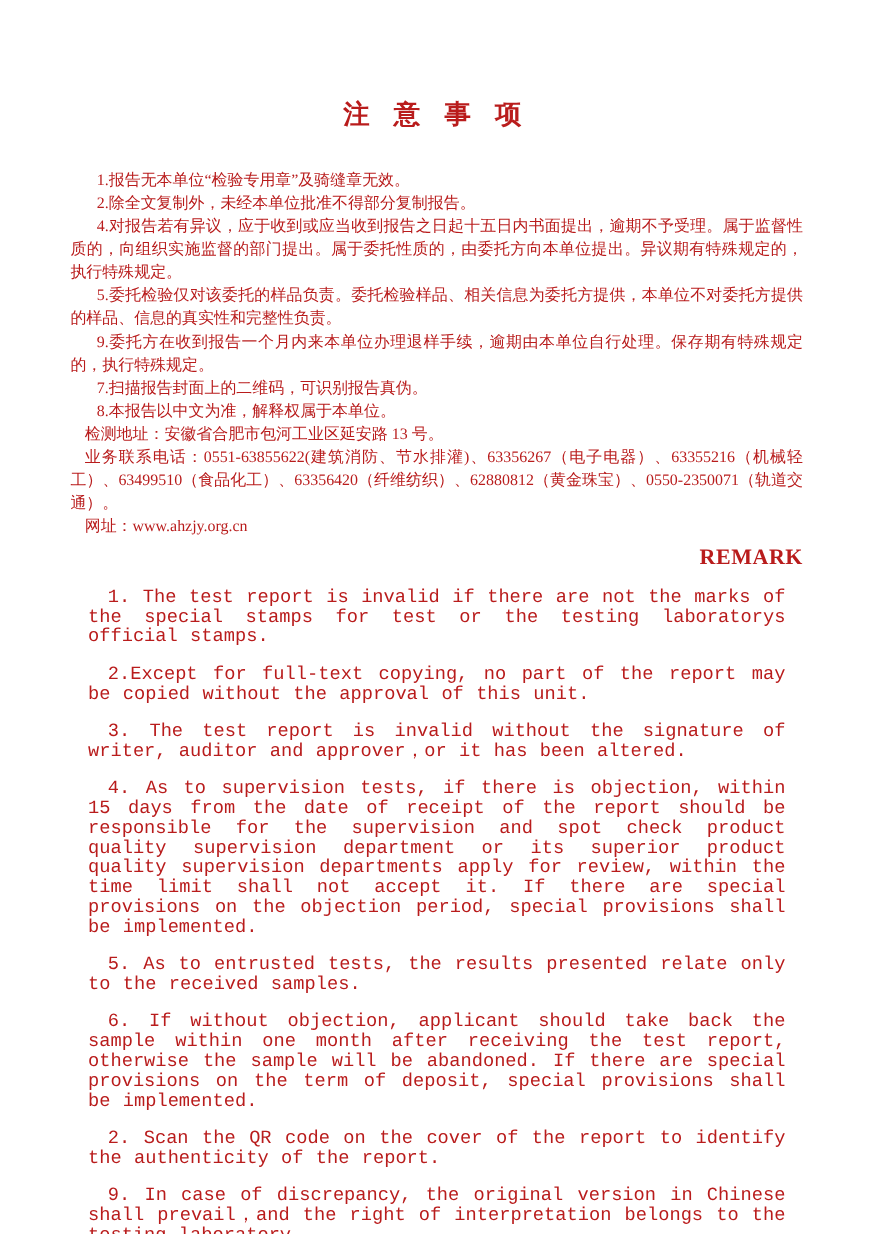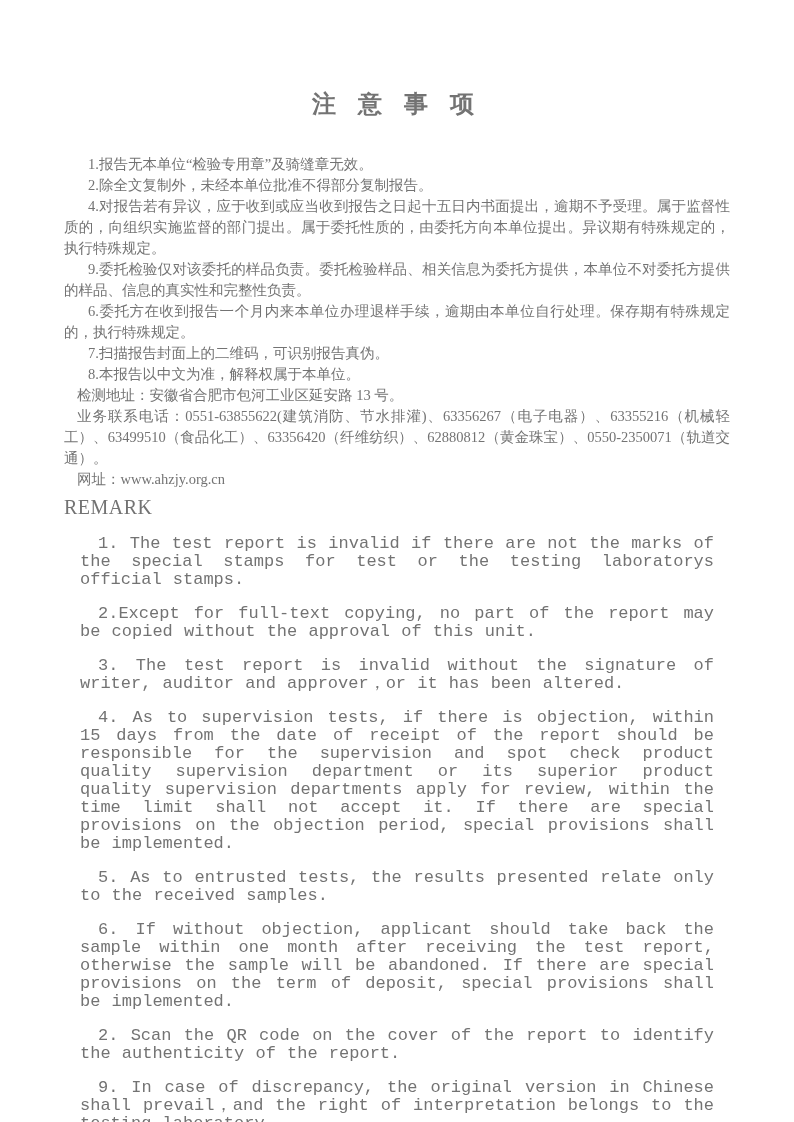--- a/index.html
+++ b/index.html
@@ -8,21 +8,21 @@
     background: #ffffff;
   }
   .page {
     position: relative;
     width: 794px;
     height: 1122px;
     margin: 0 auto;
     background: #ffffff;
     box-sizing: border-box;
     padding: 88px 64px 0 64px;
-    color: #737373;
+    color: #b91c1c;
     overflow: hidden;
   }
   .doc-title {
     font-family: "Liberation Serif", "DejaVu Serif", serif;
     font-size: 24px;
     font-weight: bold;
     text-align: center;
     letter-spacing: 8px;
     margin: 0 0 34px 0;
     white-space: nowrap;
@@ -34,22 +34,22 @@
     text-align: justify;
     margin: 0;
     text-indent: 24px;
   }
   .cn-section p.contact-line {
     text-indent: 13px;
   }
   .remark-title {
     font-family: "Liberation Serif", "DejaVu Serif", serif;
     font-size: 20px;
-    font-weight: normal;
-    text-align: left;
+    font-weight: bold;
+    text-align: right;
     margin: 6px 0 8px 0;
     letter-spacing: 0.5px;
   }
   .en-section p {
     font-family: "Liberation Mono", "DejaVu Sans Mono", monospace;
     font-size: 17px;
     line-height: 18px;
     text-align: justify;
     margin: 16px;
     text-indent: 18px;
@@ -60,22 +60,22 @@
 <body>
 
 <div class="page">
 
   <h1 class="doc-title">注 意 事 项</h1>
 
   <div class="cn-section">
     <p>1.报告无本单位“检验专用章”及骑缝章无效。</p>
     <p>2.除全文复制外，未经本单位批准不得部分复制报告。</p>
     <p>4.对报告若有异议，应于收到或应当收到报告之日起十五日内书面提出，逾期不予受理。属于监督性质的，向组织实施监督的部门提出。属于委托性质的，由委托方向本单位提出。异议期有特殊规定的，执行特殊规定。</p>
-    <p>9.委托检验仅对该委托的样品负责。委托检验样品、相关信息为委托方提供，本单位不对委托方提供的样品、信息的真实性和完整性负责。</p>
-    <p>6.委托方在收到报告一个月内来本单位办理退样手续，逾期由本单位自行处理。保存期有特殊规定的，执行特殊规定。</p>
+    <p>5.委托检验仅对该委托的样品负责。委托检验样品、相关信息为委托方提供，本单位不对委托方提供的样品、信息的真实性和完整性负责。</p>
+    <p>9.委托方在收到报告一个月内来本单位办理退样手续，逾期由本单位自行处理。保存期有特殊规定的，执行特殊规定。</p>
     <p>7.扫描报告封面上的二维码，可识别报告真伪。</p>
     <p>8.本报告以中文为准，解释权属于本单位。</p>
     <p class="contact-line">检测地址：安徽省合肥市包河工业区延安路 13 号。</p>
     <p class="contact-line">业务联系电话：0551-63855622(建筑消防、节水排灌)、63356267（电子电器）、63355216（机械轻工）、63499510（食品化工）、63356420（纤维纺织）、62880812（黄金珠宝）、0550-2350071（轨道交通）。</p>
     <p class="contact-line">网址：www.ahzjy.org.cn</p>
   </div>
 
   <h2 class="remark-title">REMARK</h2>
 
   <div class="en-section">

